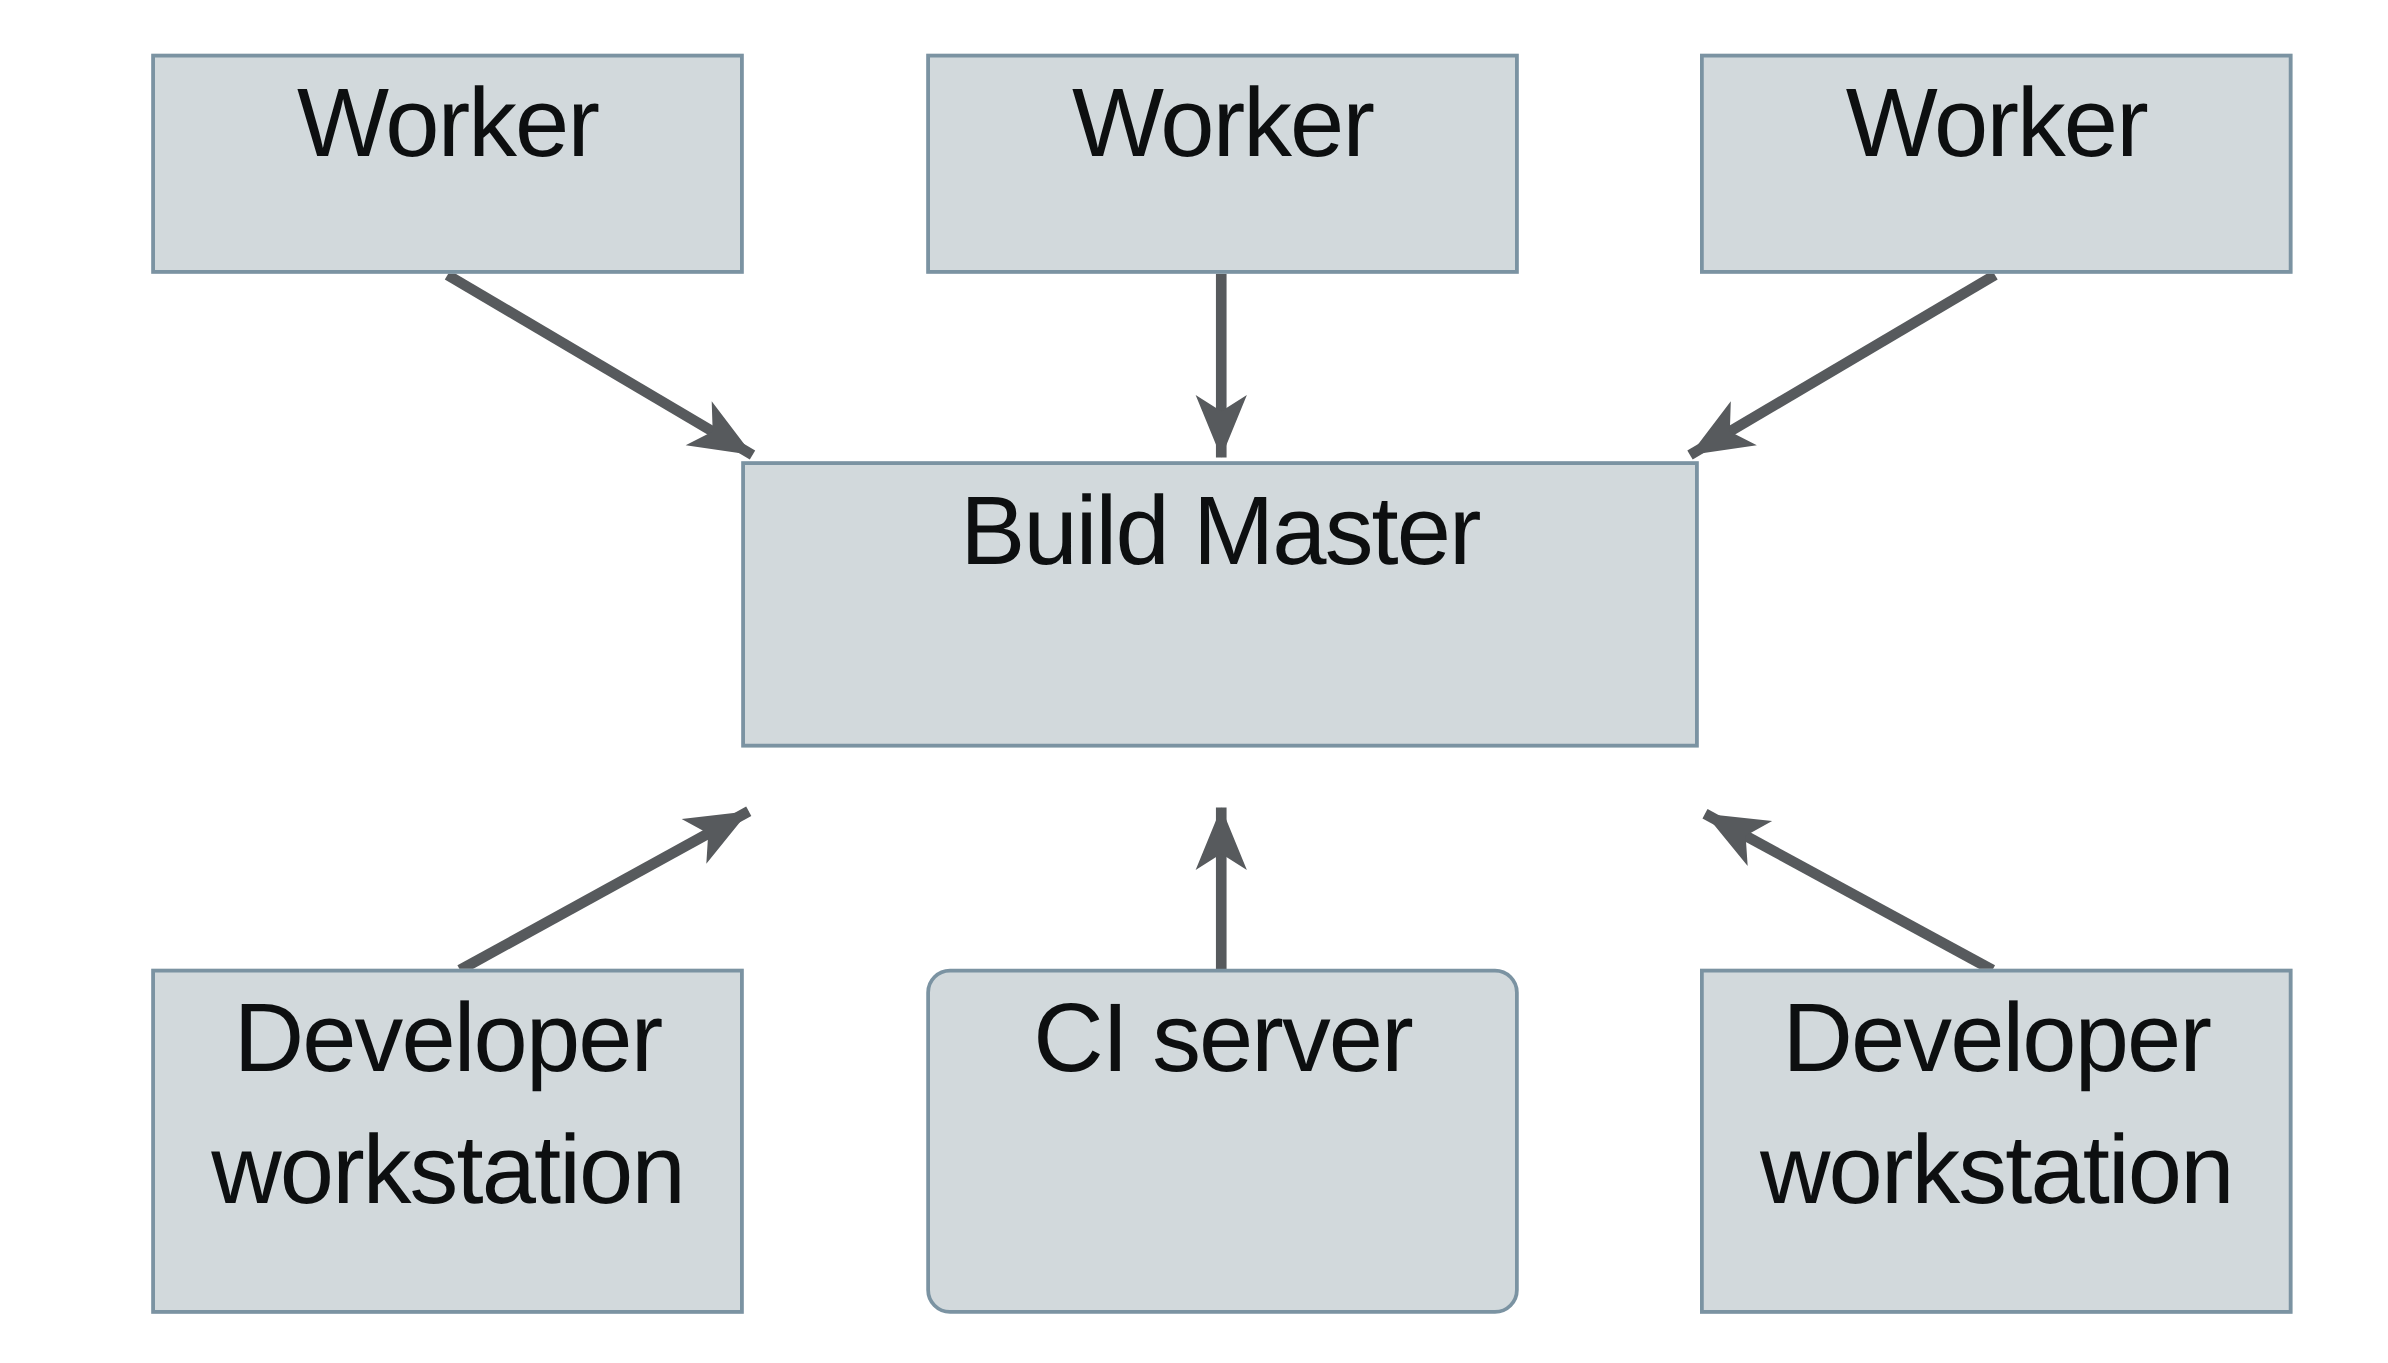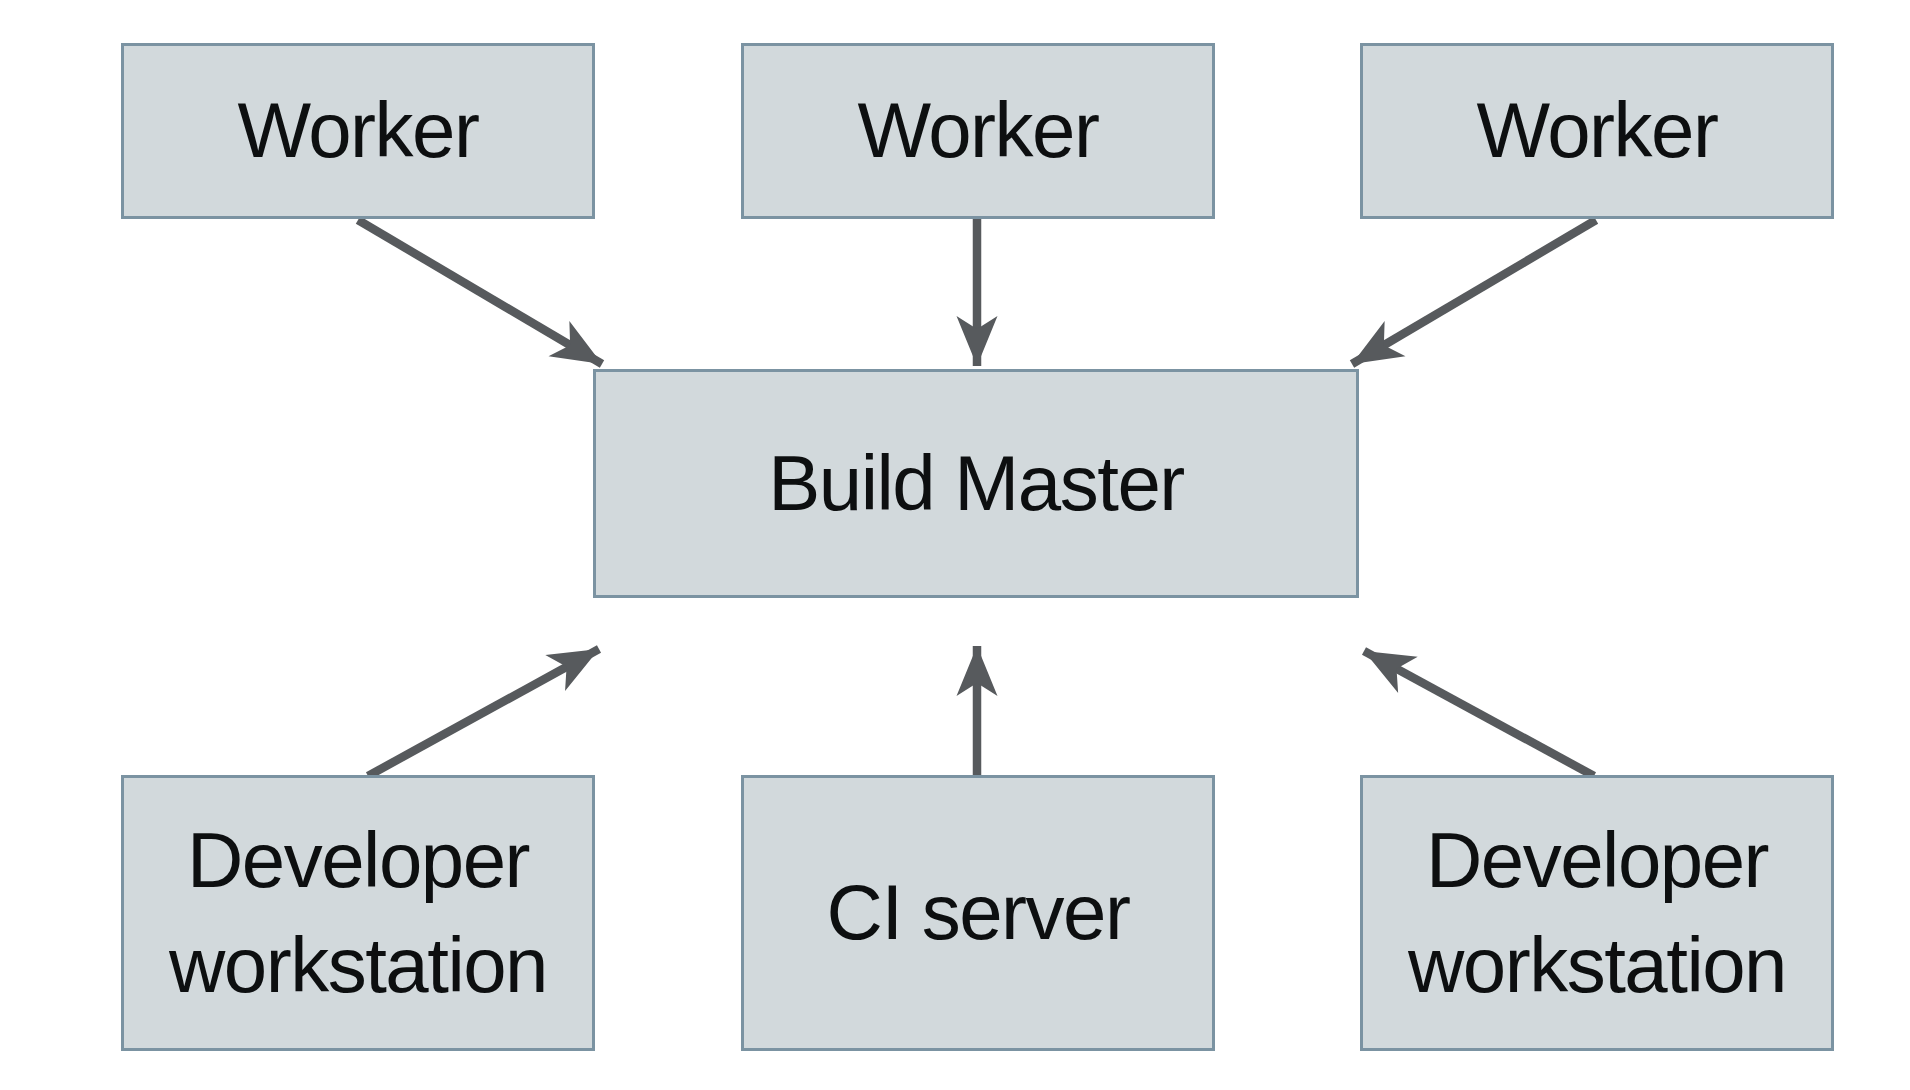--- a/index.html
+++ b/index.html
@@ -21,34 +21,34 @@
     position:absolute;left:0;top:0;width:1910px;height:1090px;
     pointer-events:none;
   }
   .arrows line{stroke:var(--arrow);stroke-width:8.5;}
   .arrows .head{fill:var(--arrow);}
   .node{
     position:absolute;
     box-sizing:border-box;
     background:var(--box-fill);
     border:3px solid var(--box-border);
-    display:flex;align-items:center;justify-content:center;
+    display:flex;justify-content:center;
     text-align:center;
     color:var(--text);
     font-size:78px;
     line-height:1.35;
     letter-spacing:-1.5px;
     padding:0 22px;
   }
   .node-worker-1{left:121px;top:43px;width:474px;height:176px;}
   .node-worker-2{left:741px;top:43px;width:474px;height:176px;}
   .node-worker-3{left:1360px;top:43px;width:474px;height:176px;}
   .node-build-master{left:593px;top:369px;width:766px;height:229px;}
   .node-dev-left{left:121px;top:775px;width:474px;height:276px;}
-  .node-ci-server{left:741px;top:775px;width:474px;height:276px;}
+  .node-ci-server{left:741px;top:775px;width:474px;height:276px;border-radius:19px;}
   .node-dev-right{left:1360px;top:775px;width:474px;height:276px;}
 </style>
 </head>
 <body>
 
 <div class="stage">
 
   <svg class="arrows" viewBox="0 0 1910 1090" aria-hidden="true">
     <defs>
       <marker id="ah" viewBox="0 0 54 43" refX="52" refY="21.5" markerWidth="54" markerHeight="43" orient="auto" markerUnits="userSpaceOnUse">

